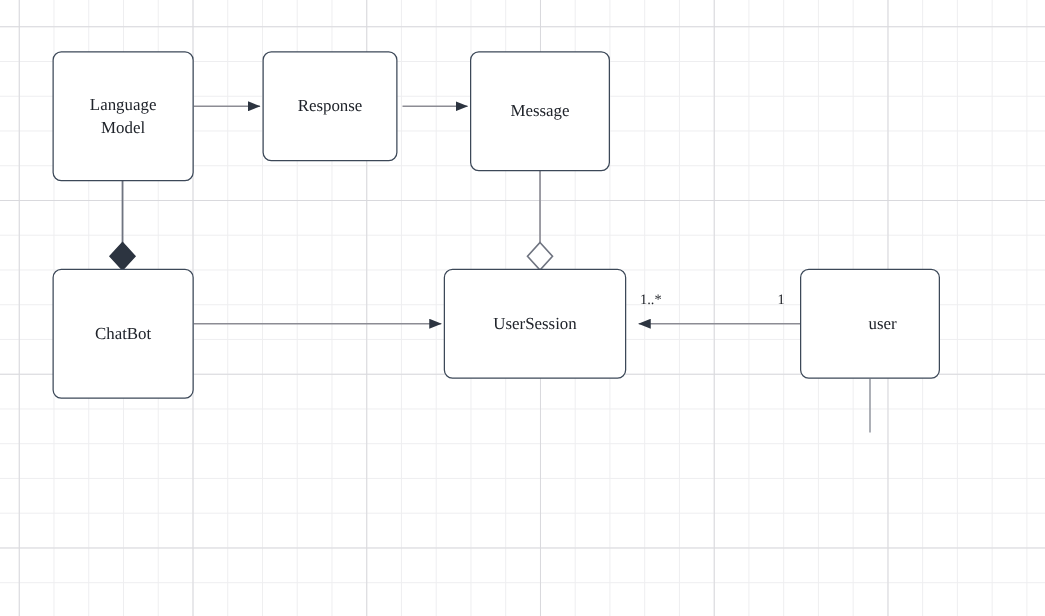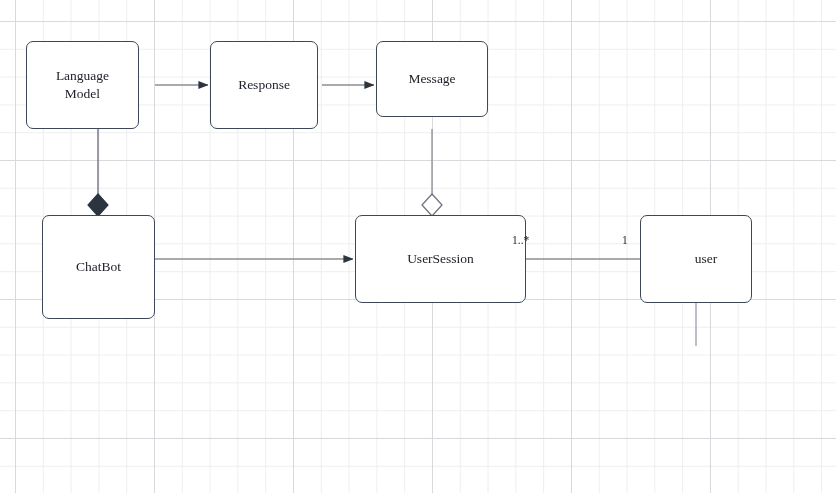--- a/index.html
+++ b/index.html
@@ -101,38 +101,38 @@
 
     <g>
       <line x1="640" y1="259" x2="511" y2="259" stroke="#8c8c94" stroke-width="1.3" marker-end="url(#arrowhead)"></line>
     </g>
 
     <g>
       <line x1="696" y1="303" x2="696" y2="346" stroke="#9a9ea7" stroke-width="1.3"></line>
     </g>
   </svg>
 
-  <div class="node" style="left:26px; top:41px; width:113px; height:88px;">
+  <div class="node" style="left:42px; top:41px; width:113px; height:104px;">
     <span class="label">Language
 Model</span>
   </div>
 
   <div class="node" style="left:210px; top:41px; width:108px; height:88px;">
     <span class="label">Response</span>
   </div>
 
-  <div class="node" style="left:376px; top:41px; width:112px; height:76px;">
+  <div class="node" style="left:376px; top:41px; width:112px; height:96px;">
     <span class="label">Message</span>
   </div>
 
   <div class="node" style="left:42px; top:215px; width:113px; height:104px;">
     <span class="label">ChatBot</span>
   </div>
 
-  <div class="node" style="left:355px; top:215px; width:171px; height:88px;">
+  <div class="node" style="left:355px; top:215px; width:146px; height:88px;">
     <span class="label">UserSession</span>
   </div>
 
   <div class="node" style="left:640px; top:215px; width:112px; height:88px;padding-left:20px;">
     <span class="label">user</span>
   </div>
 
 
   <div class="mlabel" style="left:512px; top:234px;">1..*</div>
 

